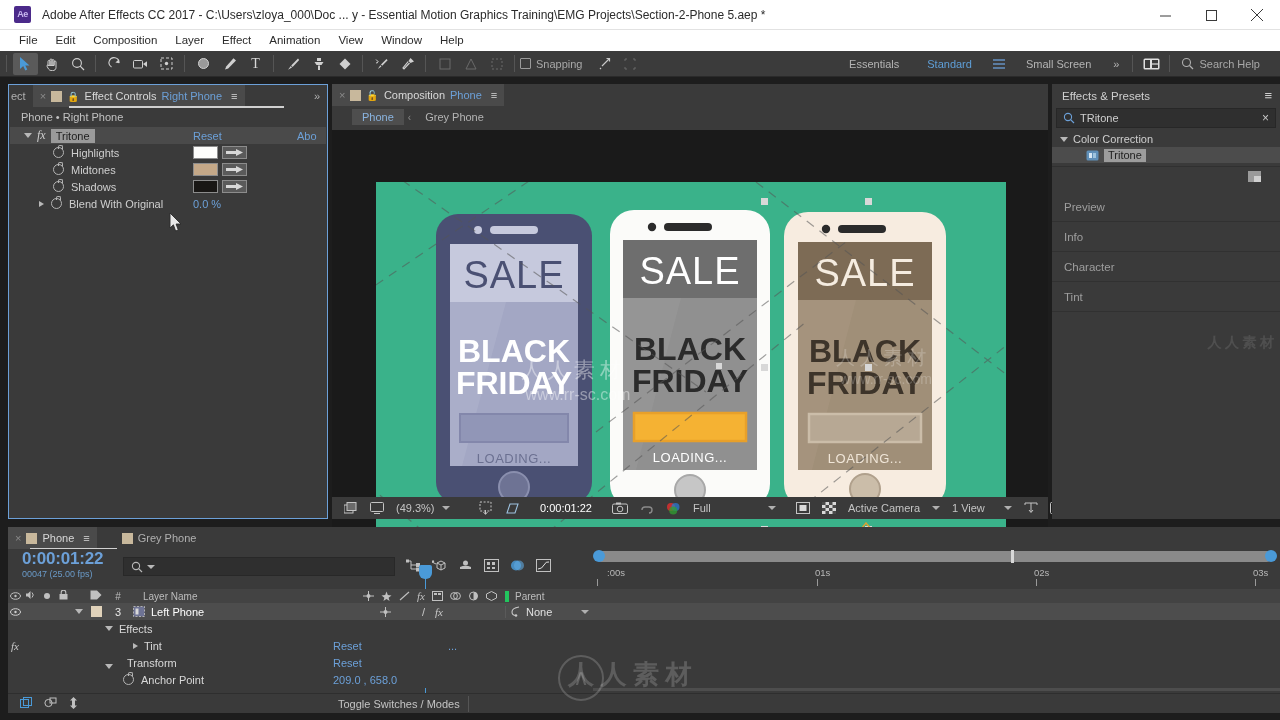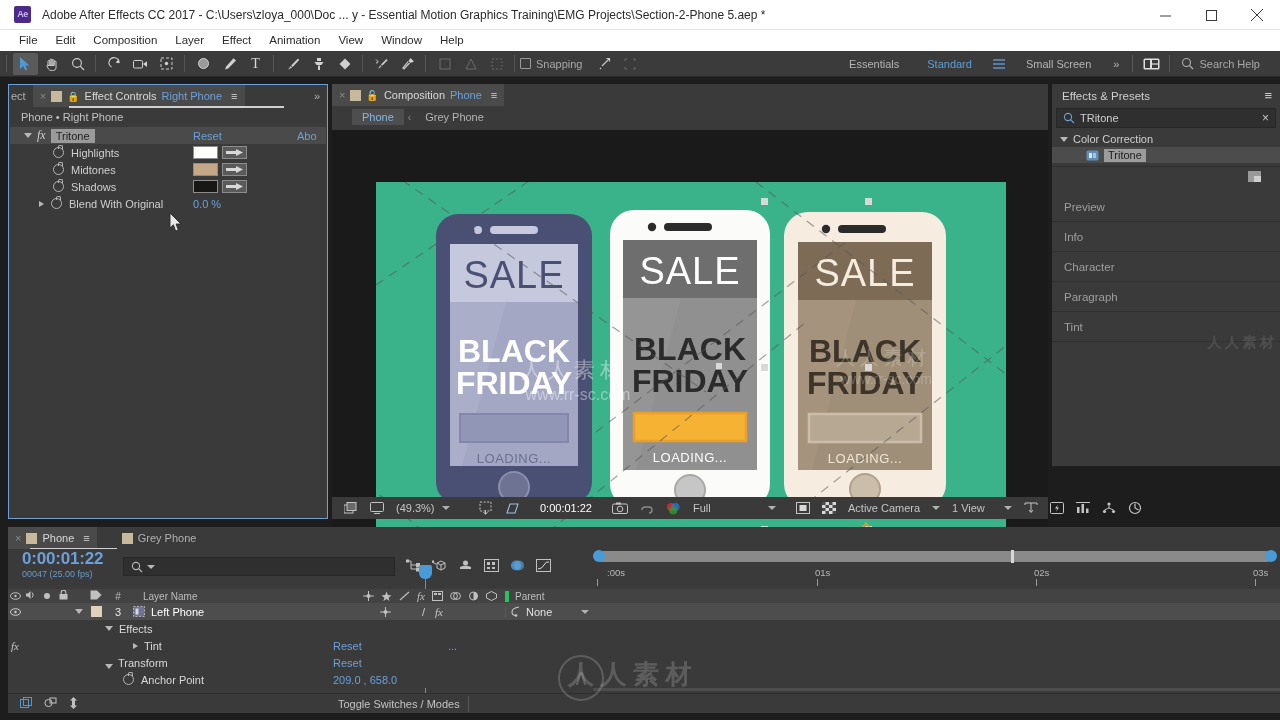--- a/index.html
+++ b/index.html
@@ -151,21 +151,21 @@
     position: absolute; left: 0; top: 413px; width: 716px; height: 22px;
     background: #3a3a3a; display: flex; align-items: center; gap: 0;
   }
   .cb-item { display: flex; align-items: center; height: 18px; padding: 0 6px; color: #c4c4c4; font-size: 11px; }
   .cb-sep { width: 1px; height: 15px; background: #545454; margin: 0 4px; }
   .cb-drop { display: flex; align-items: center; gap: 7px; }
   .caret-dn { width:0; height:0; border-left:4px solid transparent; border-right:4px solid transparent; border-top:4px solid #b0b0b0; }
 
   
   .fxpanel {
-    position: absolute; left: 1052px; top: 84px; width: 228px; height: 382px;
+    position: absolute; left: 1052px; top: 84px; width: 228px; height: 435px;
     background: #3a3a3a;
   }
   .fx-title {
     height: 23px; display: flex; align-items: center; justify-content: space-between;
     padding: 0 8px 0 10px; color: #cfcfcf; font-size: 11.5px;
   }
   .fx-search {
     height: 20px; margin: 1px 4px 0 4px; background: #2f2f2f; border: 1px solid #272727;
     display: flex; align-items: center; padding: 0 6px; gap: 5px;
   }
@@ -755,23 +755,20 @@
     <div class="fx-collapsed" style="margin-top:6px">
       <span>Preview</span>
     </div>
     <div class="fx-collapsed">
       <span>Info</span>
     </div>
     <div class="fx-collapsed">
       <span>Character</span>
     </div>
     <div class="fx-collapsed">
-      <span>Paragraph</span>
-    </div>
-    <div class="fx-collapsed">
       <span>Tint</span>
     </div>
     <div class="wm" style="right:6px;top:250px;font-size:14px;font-family:'Liberation Serif',serif">人 人 素 材</div>
   </div>
 
   <div class="timeline">
     <div class="tl-tabs">
       <div class="tabchip active">
         <span class="tclose">×</span>
         <span class="tabswatch"></span>
@@ -1000,21 +997,21 @@
         <span style="display:flex;align-items:center;gap:6px;margin-left:14px">
           <span class="tri"></span>
           <span style="color:#d8d8d8">Tint</span>
         </span>
         <span style="position:absolute;left:325px;color:#6ca0d8">Reset</span>
         <span style="position:absolute;left:440px;color:#6ca0d8">...</span>
       </div>
 
       <div class="tl-row sub">
         <span style="width:97px"></span>
-        <span style="display:flex;align-items:flex-end;gap:5px">
+        <span style="display:flex;align-items:flex-end;gap:14px">
           <span class="tri down"></span>
           <span style="color:#d8d8d8">Transform</span>
         </span>
         <span style="position:absolute;left:325px;color:#6ca0d8">Reset</span>
       </div>
 
       <div class="tl-row sub">
         <span style="width:115px"></span>
         <span style="display:flex;align-items:center;gap:7px">
           <span class="stopwatch"></span>

